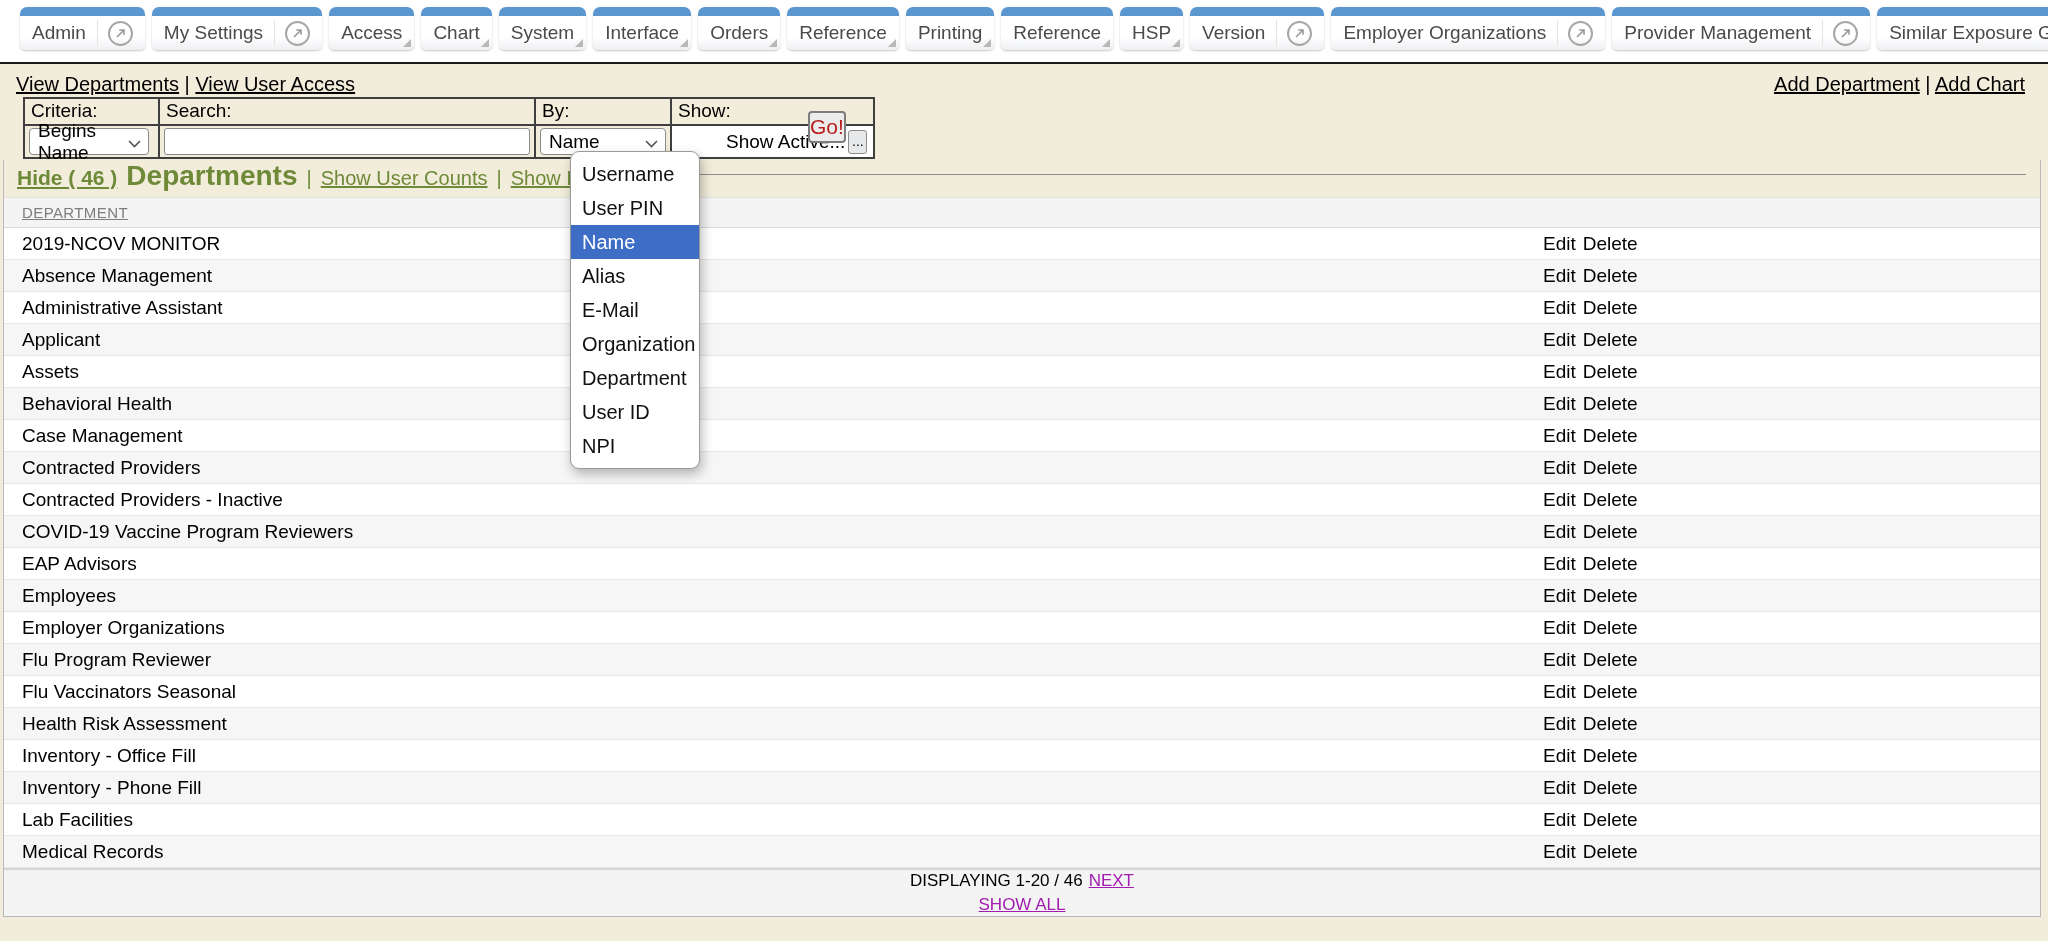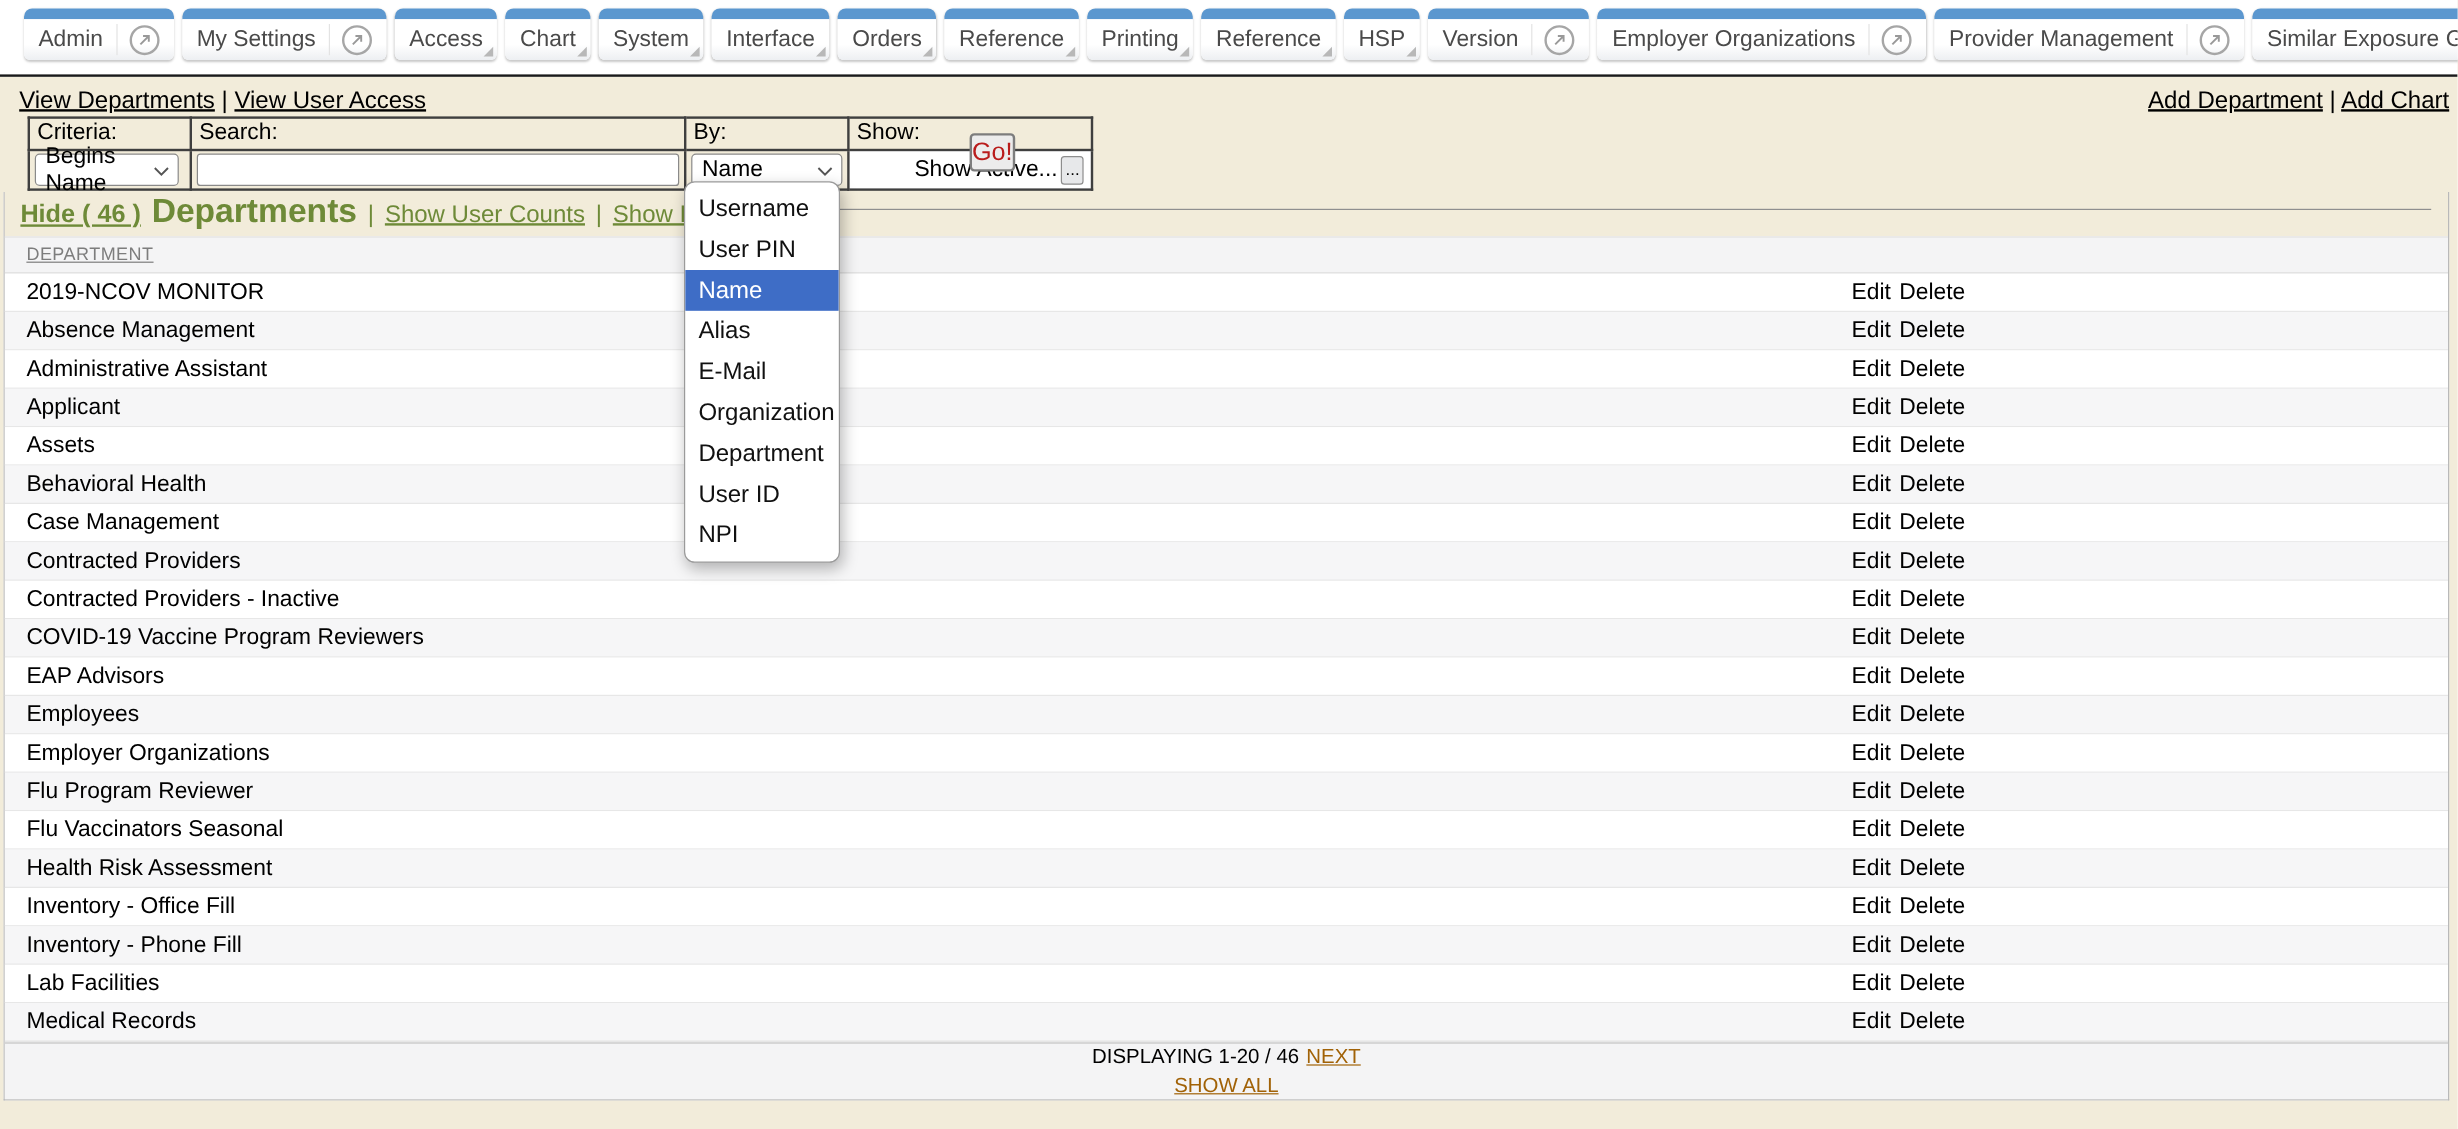--- a/index.html
+++ b/index.html
@@ -38,31 +38,31 @@
     flex:0 0 auto;
   }
   .menu-tri {
     position:absolute; right:3px; bottom:3px; width:0; height:0;
     border-style:solid; border-width:0 0 8px 8px;
     border-color:transparent transparent #b8b8b8 transparent;
   }
 
   
   .view-links { position:absolute; top:73px; left:16px; font-size:20px; }
-  .add-links  { position:absolute; top:73px; right:7px; font-size:20px;margin-left:12px; }
+  .add-links  { position:absolute; top:73px; right:23px; font-size:20px;margin-left:12px; }
   .plain-link { color:#000; text-decoration:underline; cursor:pointer; }
   .link-sep { color:#000; }
 
   
   .search-table { position:absolute; left:23px; top:97px; border-collapse:collapse; }
   .search-table td { border:2px solid #3f3f3f; vertical-align:middle; }
   .hdr-cell { font-size:19px; padding:1px 6px 2px 6px; line-height:22px; background:#f2ecda; }
   .ctl-cell { padding:2px 4px; background:#f2ecda; }
   .cell-criteria { width:135px; }
-  .cell-search { width:412px; }
+  .cell-search { width:376px; }
   .cell-by { width:135px; }
   .cell-show { width:139px; background:#fff !important; }
   .mockselect {
     display:flex; align-items:center; justify-content:space-between;
     background:#fff; border:1px solid #8a8a8a; border-radius:4px;
     height:27px; font-size:19px; padding:0 7px 0 8px; gap:6px; cursor:pointer;
   }
   .sel-begins { width:120px; }
   .sel-by { width:126px; }
   .textinput {
@@ -121,21 +121,21 @@
   .dept-row.alt { background:#f6f6f7; }
   .row-actions { display:flex; gap:7px; font-size:19px; }
   .row-action { cursor:pointer; }
 
   .dept-footer {
     background:#f4f4f5; border-top:2px solid #d6d6d6; flex:1;
     display:flex; flex-direction:column; align-items:center; justify-content:center;
     gap:4px; font-size:17px;
   }
   .footer-line { display:flex; gap:6px; align-items:baseline; }
-  .footer-link { color:#a16207; text-decoration:underline; cursor:pointer; }
+  .footer-link { color:#a21caf; text-decoration:underline; cursor:pointer; }
 </style>
 </head>
 <body>
 
 <div class="navbar">
   <div class="tabs" id="nav-tabs">
       <div class="tab">
         <div class="tab-top"></div>
         <div class="tab-body">
           <span>Admin</span>

